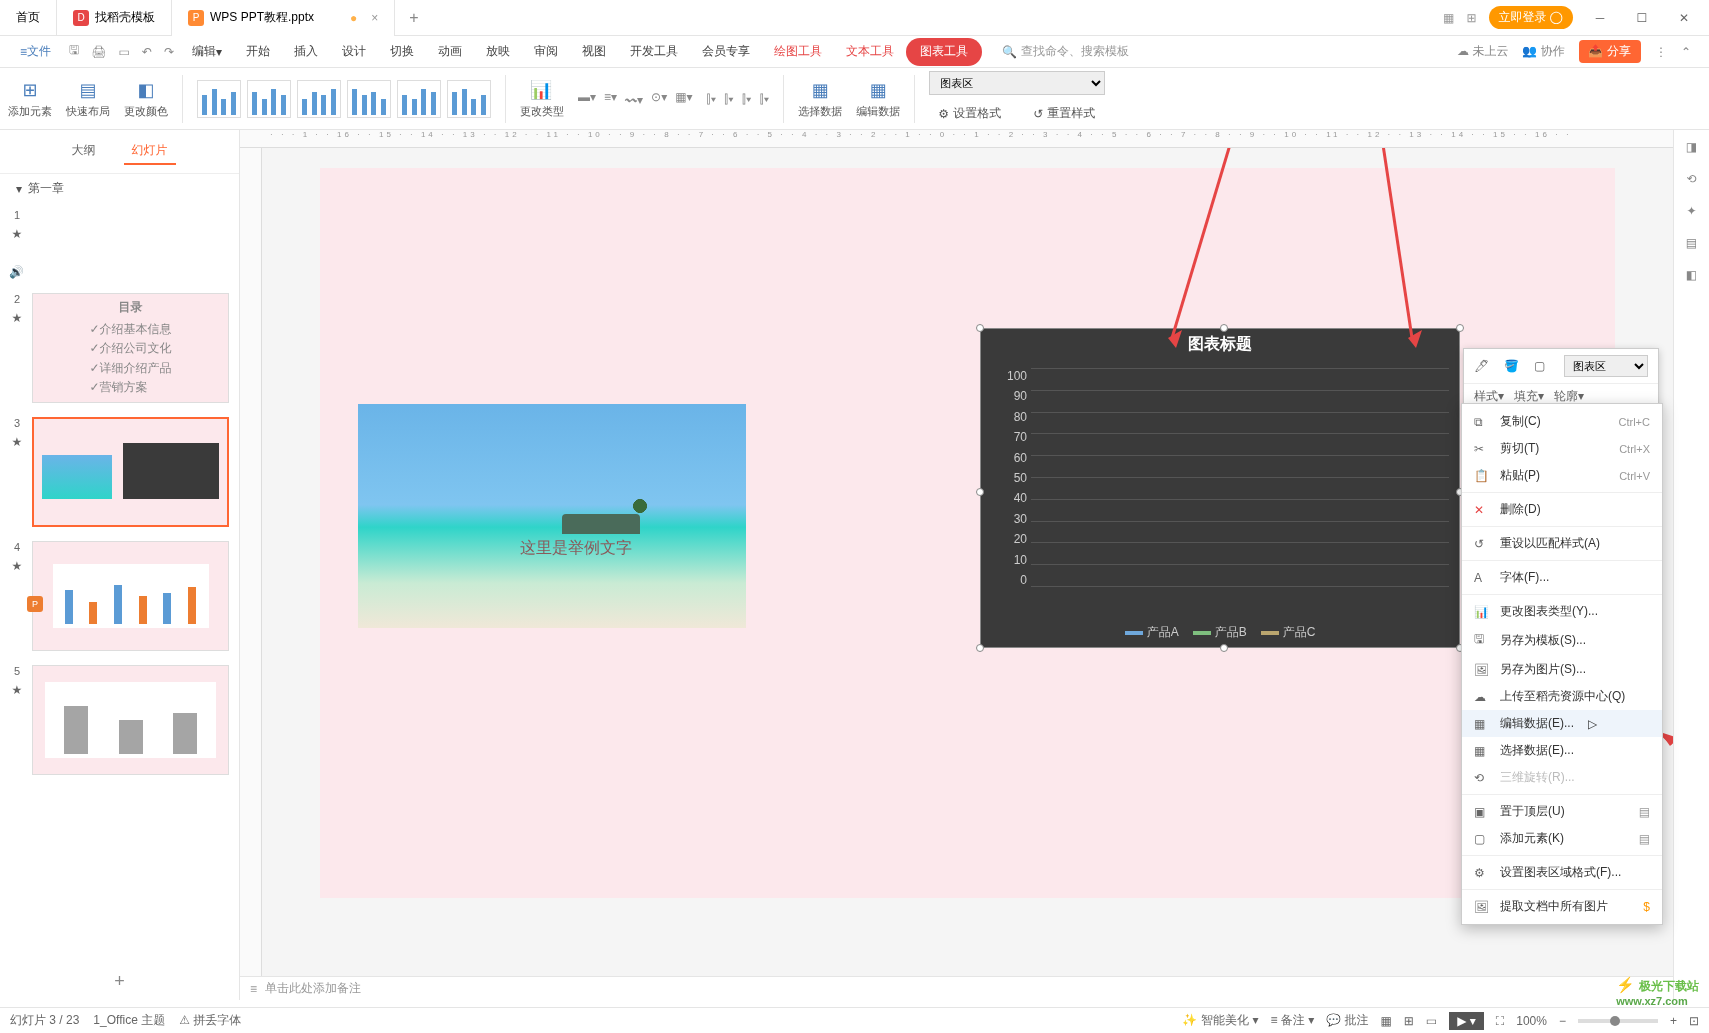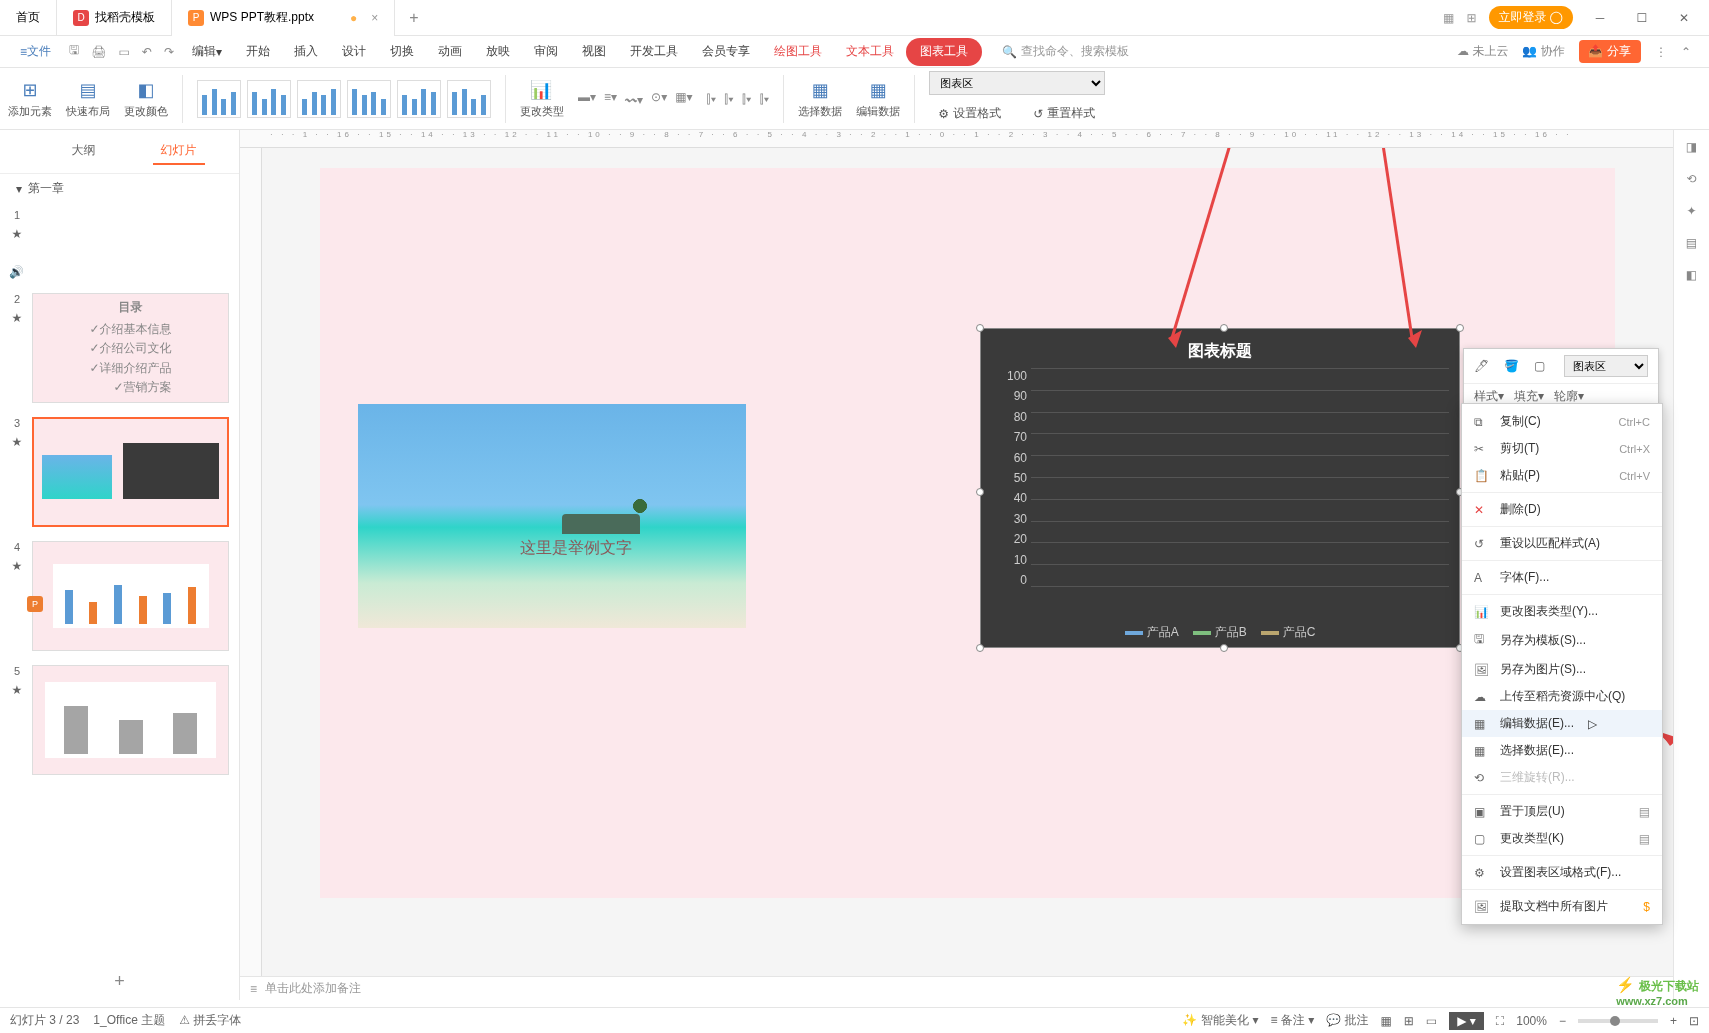--- a/index.html
+++ b/index.html
@@ -28,42 +28,42 @@
 .ribbon-sep{width:1px;height:48px;background:#e5e5e5;}
 .chart-thumbs{display:flex;gap:6px;}
 .chart-thumb{width:44px;height:38px;border:1px solid #ddd;display:flex;align-items:flex-end;justify-content:space-around;padding:2px;}
 .chart-thumb .bar{width:5px;background:#5b9bd5;}
 .chart-area-select{position:relative;}
 .chart-area-select select{width:176px;height:24px;border:1px solid #ccc;padding:0 6px;}
 .ribbon-btn{display:flex;align-items:center;gap:4px;color:#555;padding:3px 8px;border:1px solid transparent;}
 .main{display:flex;height:870px;}
 .slide-panel{width:240px;border-right:1px solid #e5e5e5;display:flex;flex-direction:column;}
 .panel-tabs{display:flex;justify-content:center;gap:20px;padding:8px 0;border-bottom:1px solid #eee;}
-.panel-tab{color:#666;padding:4px 8px;margin-left:29px;}
+.panel-tab{color:#666;padding:4px 8px;}
 .panel-tab.active{color:#ff6633;border-bottom:2px solid #ff6633;}
 .chapter{padding:6px 16px;color:#555;display:flex;align-items:center;gap:6px;}
 .slides{flex:1;overflow:auto;padding:6px 10px;}
 .slide-item{display:flex;gap:8px;margin-bottom:14px;}
 .slide-num{width:14px;color:#666;font-size:11px;display:flex;flex-direction:column;align-items:center;gap:6px;}
 .slide-thumb{flex:1;height:110px;background:#fce8ec;border:1px solid #ddd;position:relative;display:flex;flex-direction:column;align-items:center;justify-content:center;font-size:9px;color:#888;}
 .slide-thumb.selected{border:2px solid #ff6633;}
 .slides-add{text-align:center;padding:8px;color:#888;font-size:18px;}
 .canvas-area{flex:1;background:#fff;position:relative;display:flex;flex-direction:column;}
 .ruler-h{height:18px;background:#fafafa;border-bottom:1px solid #ddd;font-size:8px;color:#999;padding-left:30px;letter-spacing:3px;}
 .canvas-body{flex:1;display:flex;overflow:hidden;}
 .ruler-v{width:22px;background:#fafafa;border-right:1px solid #ddd;}
 .canvas{flex:1;background:#f5f5f5;display:flex;align-items:flex-start;justify-content:center;padding:20px;position:relative;}
 .slide{width:1295px;height:730px;background:#fce8ec;position:relative;}
 .beach-img{position:absolute;left:38px;top:236px;width:388px;height:224px;background:linear-gradient(180deg,#6ab4e8 0%,#7fc5f0 45%,#2fd4c9 55%,#c9ebd4 80%,#f0e8d8 100%);}
 .beach-caption{position:absolute;left:240px;top:172px;color:#8a5a5a;font-size:16px;}
 .chart-obj{position:absolute;left:660px;top:160px;width:480px;height:320px;background:#3a3a3a;border:1px solid #888;}
 .chart-obj .handle{position:absolute;width:8px;height:8px;background:#fff;border:1px solid #888;border-radius:50%;}
 .h-tl{top:-5px;left:-5px;} .h-tr{top:-5px;right:-5px;} .h-bl{bottom:-5px;left:-5px;} .h-br{bottom:-5px;right:-5px;}
 .h-tm{top:-5px;left:50%;} .h-bm{bottom:-5px;left:50%;} .h-ml{top:50%;left:-5px;} .h-mr{top:50%;right:-5px;}
-.chart-title{color:#fff;text-align:center;padding:12px;font-size:16px;font-weight:bold;}
+.chart-title{color:#fff;text-align:center;padding:5px;font-size:16px;font-weight:bold;}
 .chart-grid{position:absolute;left:50px;top:40px;right:10px;bottom:60px;}
 .y-axis{position:absolute;left:-32px;top:0;bottom:0;display:flex;flex-direction:column;justify-content:space-between;color:#ccc;font-size:10px;text-align:right;width:28px;}
 .gridline{position:absolute;left:0;right:0;height:1px;background:#555;}
 .x-labels{position:absolute;left:50px;right:10px;bottom:28px;display:flex;justify-content:space-around;color:#ccc;font-size:11px;}
 .legend{position:absolute;left:0;right:0;bottom:6px;display:flex;justify-content:center;gap:14px;color:#ccc;font-size:11px;}
 .legend span.sw{display:inline-block;width:18px;height:4px;vertical-align:middle;margin-right:4px;}
 .float-toolbar{position:absolute;top:348px;right:50px;width:196px;background:#fff;border:1px solid #ccc;box-shadow:0 2px 8px rgba(0,0,0,0.2);}
 .ft-top{display:flex;align-items:center;gap:10px;padding:6px 10px;border-bottom:1px solid #eee;}
 .ft-top .ico{width:20px;color:#666;}
 .ft-sel{flex:1;height:22px;border:1px solid #ccc;font-size:11px;padding:0 4px;}
@@ -243,21 +243,21 @@
     </div>
     <div class="chapter">▾ <span>第一章</span></div>
     <div class="slides">
       <div class="slide-item">
           <div class="slide-num">1<br><span>★</span><br><span>🔊</span></div>
         </div>
       <div class="slide-item">
           <div class="slide-num">2<br><span>★</span></div>
           <div class="slide-thumb">
             <div style="font-weight:bold;">目录</div>
-            <div style="font-size:7px;text-align:right;line-height:1.6;margin-top:4px;">
+            <div style="font-size:7px;text-align:left;line-height:1.6;margin-top:4px;">
               <div>✓介绍基本信息</div>
               <div>✓介绍公司文化</div>
               <div>✓详细介绍产品</div>
               <div>✓营销方案</div>
             </div>
           </div>
         </div>
       <div class="slide-item">
           <div class="slide-num">3<br><span>★</span></div>
           <div class="slide-thumb selected">
@@ -445,21 +445,21 @@
         <span>三维旋转(R)...</span>
       </div>
     <div class="cm-sep"></div>
     <div class="cm-item">
         <span class="cm-ico">▣</span>
         <span>置于顶层(U)</span>
         <span class="cm-arrow">▤</span>
       </div>
     <div class="cm-item">
         <span class="cm-ico">▢</span>
-        <span>更改类型(K)</span>
+        <span>添加元素(K)</span>
         <span class="cm-arrow">▤</span>
       </div>
     <div class="cm-sep"></div>
     <div class="cm-item">
         <span class="cm-ico">⚙</span>
         <span>设置图表区域格式(F)...</span>
       </div>
     <div class="cm-sep"></div>
     <div class="cm-item">
         <span class="cm-ico">🖼</span>

